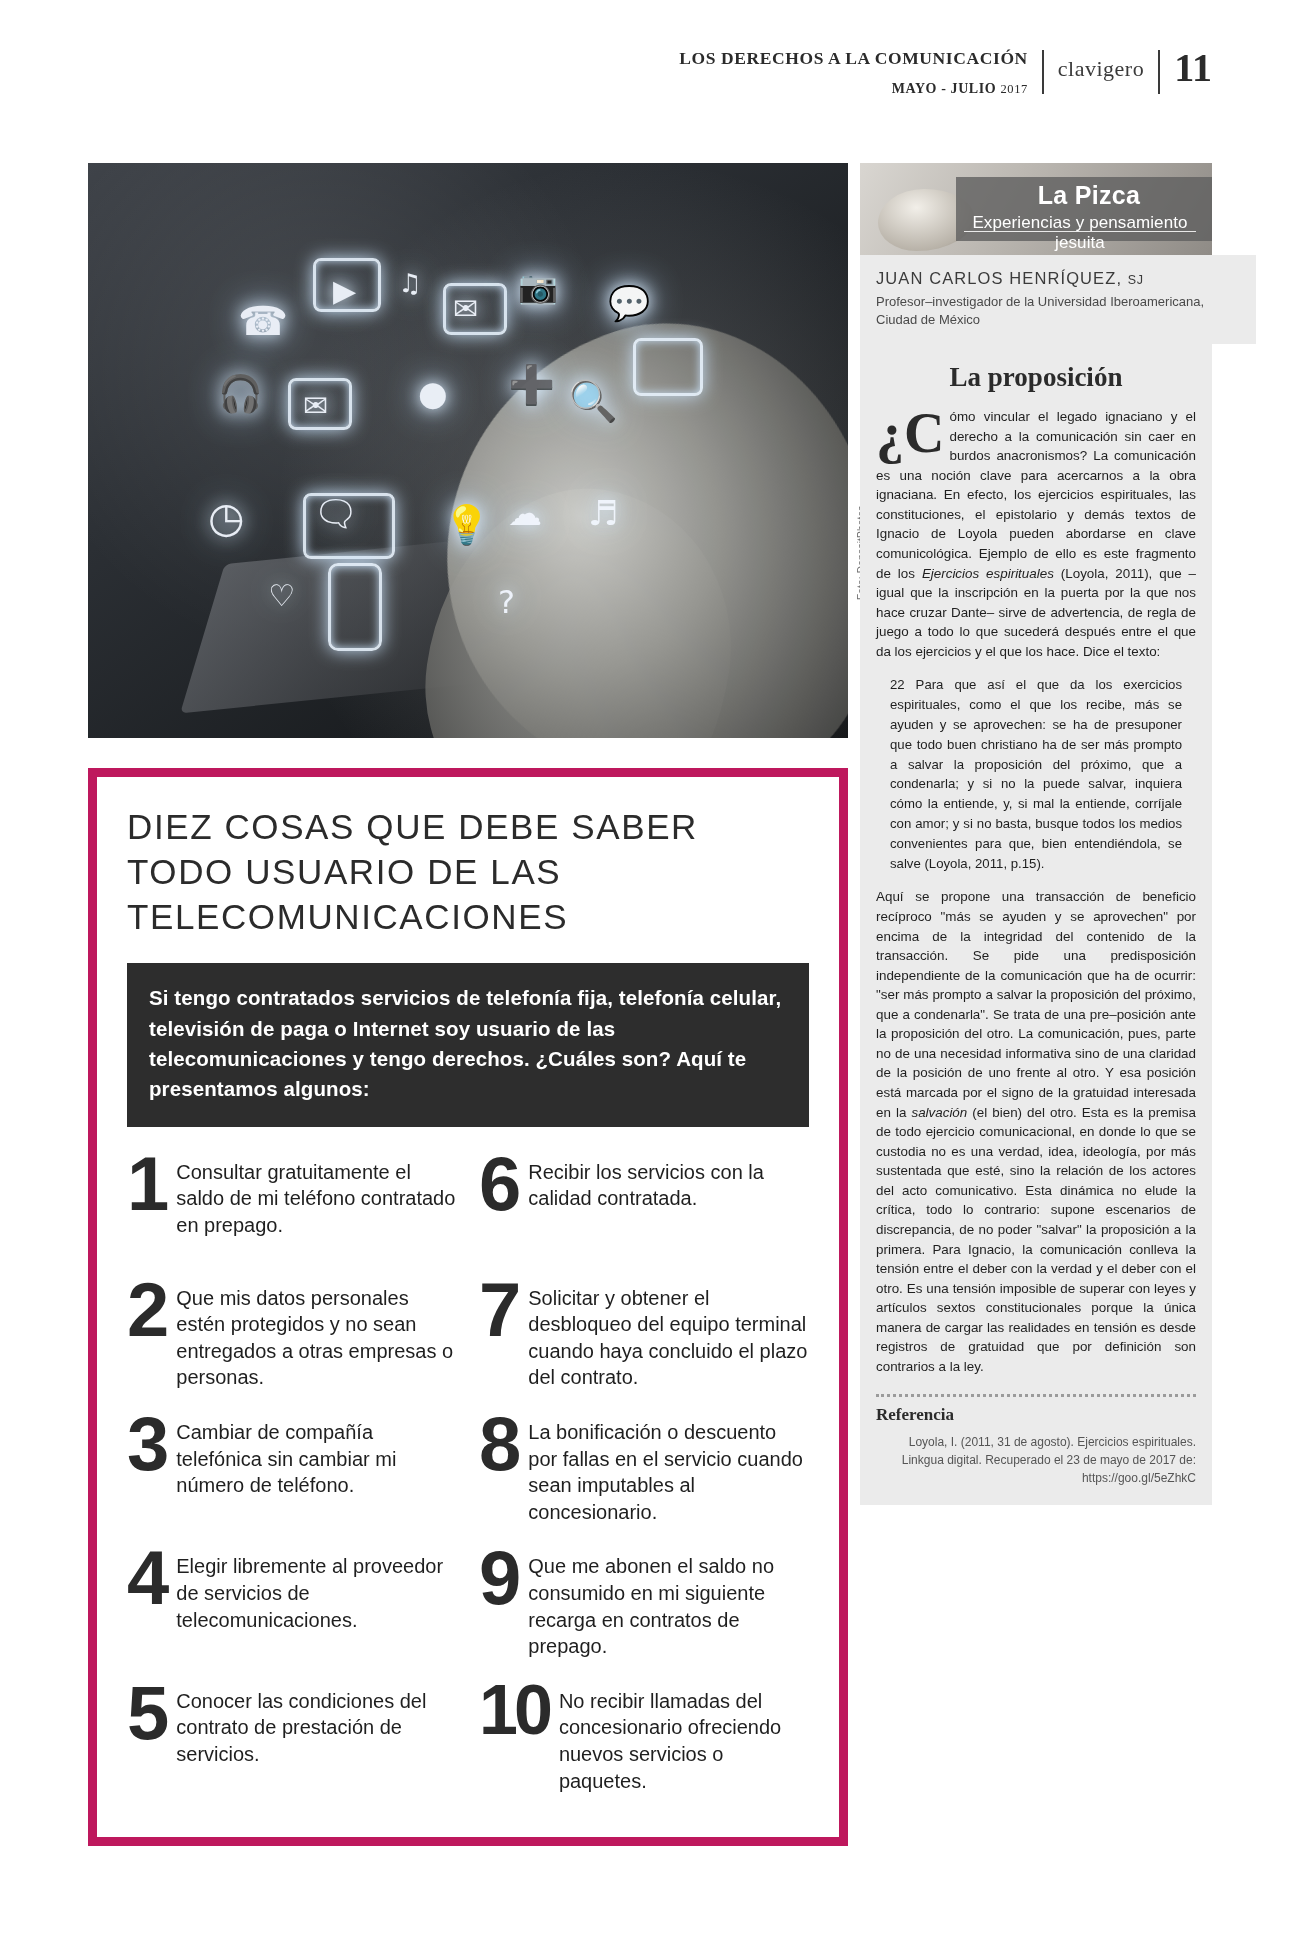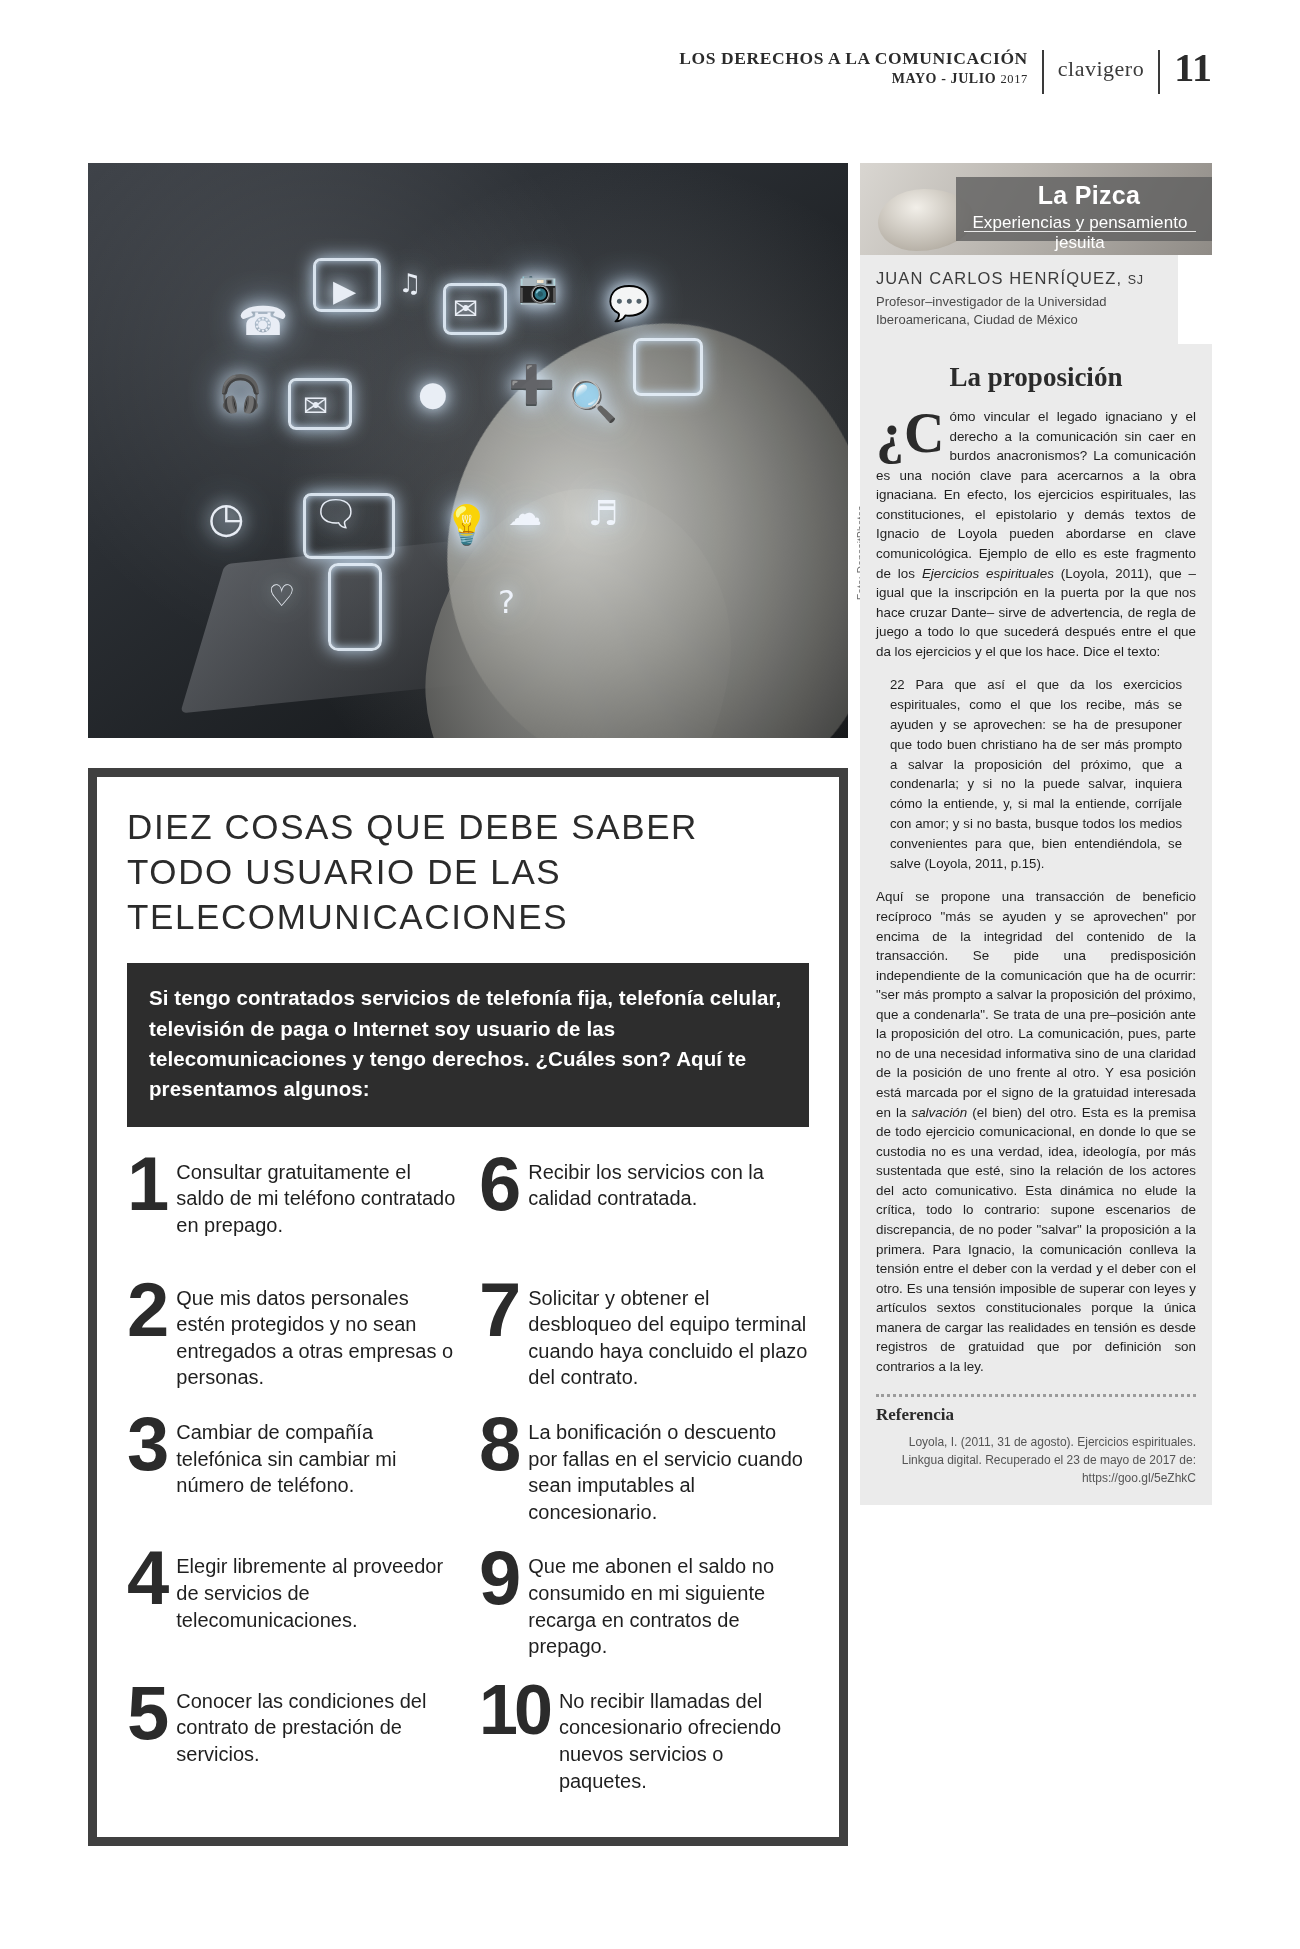--- a/index.html
+++ b/index.html
@@ -43,21 +43,21 @@
     letter-spacing: 0.6px;
     color: #2b2b2b;
     line-height: 1.15;
   }
   .header-line2 {
     font-family: "Liberation Serif", serif;
     font-weight: bold;
     font-size: 14px;
     letter-spacing: 0.6px;
     color: #2b2b2b;
-    margin-top: 3px;
+    margin-top: 13px;
   }
   .header-line2 .year {
     font-weight: normal;
     font-size: 12.5px;
   }
   .header-rule {
     width: 2px;
     height: 44px;
     background: #3a3a3a;
     margin-top: 2px;
@@ -151,21 +151,21 @@
     white-space: nowrap;
     letter-spacing: 0.2px;
   }
 
   .infobox {
     position: absolute;
     left: 88px;
     top: 768px;
     width: 760px;
     height: 1078px;
-    border: 9px solid #404040;
+    border: 9px solid #be185d;
     box-sizing: border-box;
     background: #ffffff;
     padding: 28px 30px 10px 30px;
   }
   .infobox h1 {
     margin: 0;
     font-family: "Liberation Sans", sans-serif;
     font-weight: normal;
     font-size: 35px;
     line-height: 1.28;
@@ -273,21 +273,21 @@
     position: absolute;
     left: 104px;
     top: 68px;
     width: 232px;
     height: 1px;
     background: rgba(255,255,255,0.85);
   }
   .byline {
     background: #ebebeb;
     padding: 14px 24px 16px 16px;
-    width: 318px;
+    width: 396px;
     box-sizing: border-box;
   }
   .byline-name {
     font-size: 16.5px;
     letter-spacing: 1.1px;
     color: #3b3b3b;
   }
   .byline-name .sj {
     font-size: 12.5px;
     letter-spacing: 0.6px;

